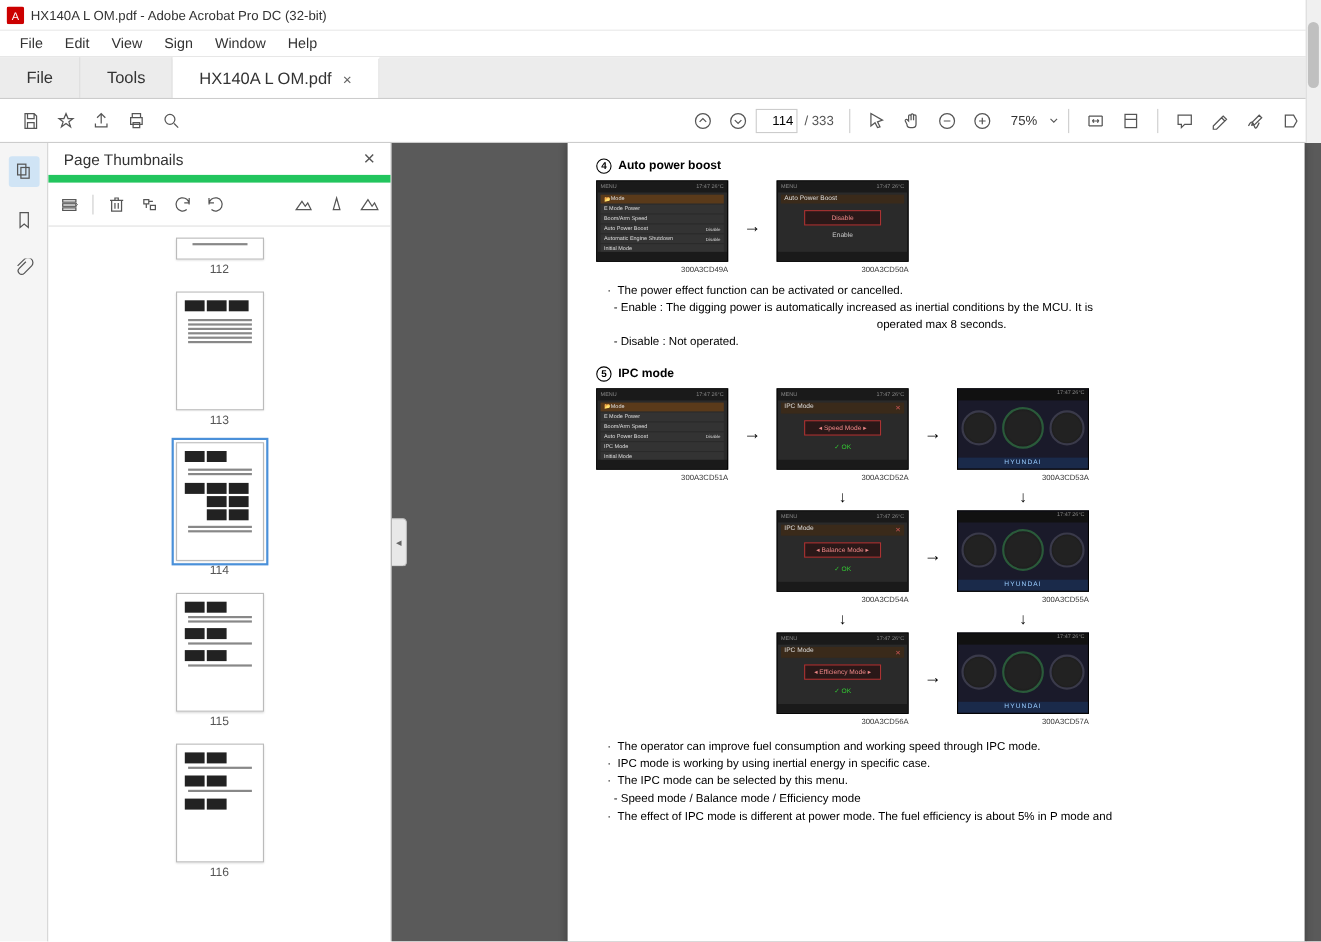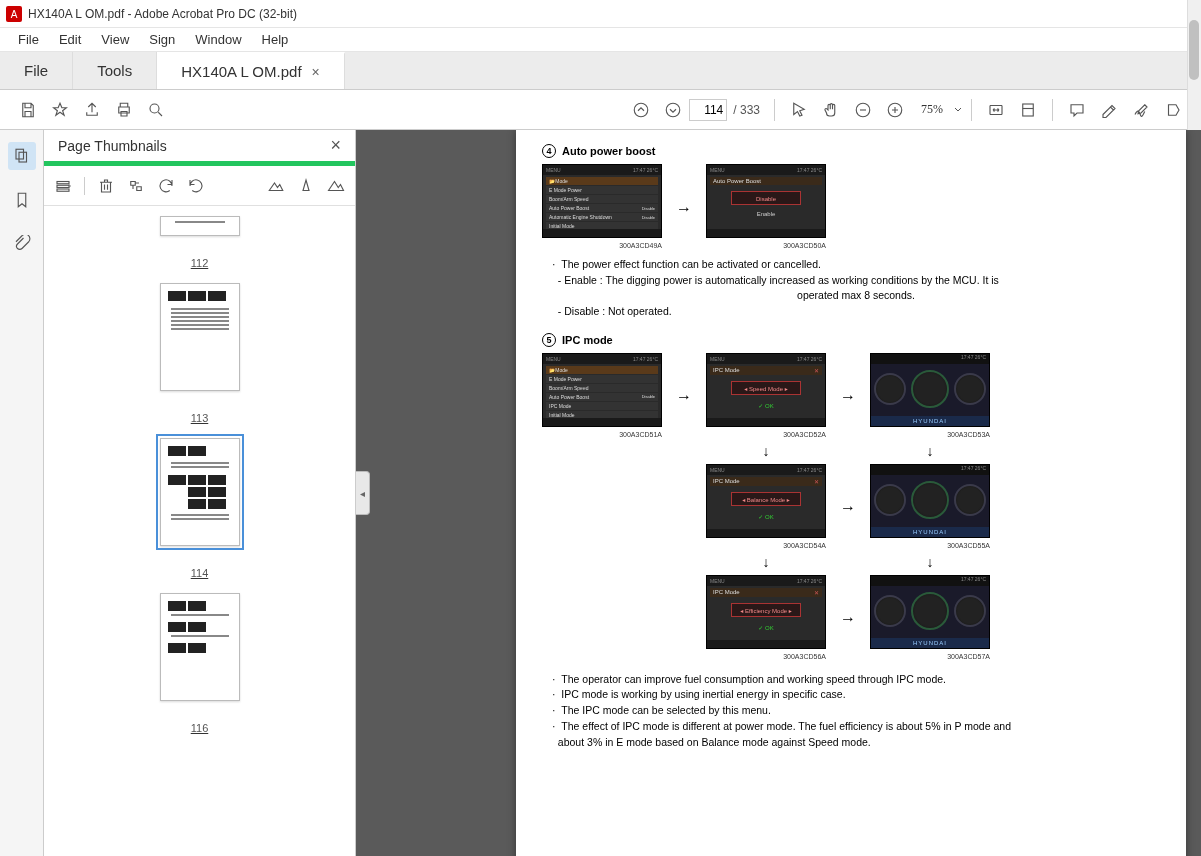--- a/index.html
+++ b/index.html
@@ -21,37 +21,37 @@
 .tab-close { margin-left:10px; font-size:14px; color:#666; }
 
 
 .toolbar { height:40px; display:flex; align-items:center; background:#fff; border-bottom:1px solid #ccc; padding:0 12px; }
 .tool-btn { width:32px; height:32px; display:flex; align-items:center; justify-content:center; cursor:pointer; border-radius:3px; }
 .tool-btn svg { width:18px; height:18px; stroke:#555; fill:none; stroke-width:1.5; }
 .tool-sep { width:1px; height:22px; background:#ccc; margin:0 8px; }
 .tool-spacer { flex:1; }
 .page-input { width:38px; height:22px; text-align:right; border:1px solid #ccc; font-size:12px; padding:0 3px; }
 .page-total { font-size:12px; margin:0 6px; color:#555; }
-.zoom-disp { font-size:12px; padding:0 10px;font-family:Liberation Serif, serif; }
+.zoom-disp { font-size:12px; padding:0 10px; }
 
 
 .main { display:flex; height:726px; }
 .left-rail { width:44px; background:#f5f5f5; border-right:1px solid #ccc; display:flex; flex-direction:column; align-items:center; padding-top:12px; gap:16px; }
 .rail-btn { width:28px; height:28px; display:flex; align-items:center; justify-content:center; cursor:pointer; }
 .rail-btn.active { background:#d0e4f5; border-radius:3px; }
 .rail-btn svg { width:18px; height:18px; stroke:#555; fill:none; stroke-width:1.5; }
 
 
 .thumb-panel { width:312px; background:#fff; border-right:1px solid #ccc; display:flex; flex-direction:column; }
-.thumb-header { height:36px; display:flex; align-items:center; justify-content:space-between; padding:0 14px; border-bottom:5px solid #22c55e; }
+.thumb-header { height:36px; display:flex; align-items:center; justify-content:space-between; padding:0 14px; border-bottom:7px solid #22c55e; }
 .thumb-title { font-size:14px; }
 .thumb-tools { height:40px; display:flex; align-items:center; padding:0 10px; gap:12px; border-bottom:1px solid #e0e0e0; }
 .thumb-tools svg { width:18px; height:18px; stroke:#555; fill:none; stroke-width:1.5; cursor:pointer; }
 .thumb-scroll { flex:1; overflow-y:auto; padding:10px 0; display:flex; flex-direction:column; align-items:center; gap:14px; }
-.thumb-item { display:flex; flex-direction:column; align-items:center; gap:21px; cursor:pointer;text-decoration:underline; }
+.thumb-item { display:flex; flex-direction:column; align-items:center; gap:3px; cursor:pointer; }
 .thumb-page { width:80px; height:108px; background:#fff; border:1px solid #bbb; box-shadow:0 1px 2px rgba(0,0,0,.15); padding:6px; font-size:2px; line-height:3px; color:#333; overflow:hidden; }
 .thumb-item.selected .thumb-page { outline:2px solid #4a90d9; outline-offset:2px; }
 .thumb-num { font-size:11px; color:#555; }
 
 
 .page-area { flex:1; background:#5a5a5a; position:relative; overflow:hidden; }
 .collapse-handle { position:absolute; left:0; top:50%; transform:translateY(-50%); width:14px; height:44px; background:#e8e8e8; border:1px solid #bbb; border-left:none; border-radius:0 4px 4px 0; display:flex; align-items:center; justify-content:center; cursor:pointer; font-size:10px; color:#666; }
 .page-canvas { position:absolute; left:160px; top:0; width:670px; height:856px; background:#fff; box-shadow:0 0 8px rgba(0,0,0,.4); padding:12px 26px; font-size:11px; color:#000; overflow:hidden; }
 
 
@@ -323,20 +323,40 @@
             <div class="mini-block" style="margin-left:21px"></div>
             <div class="mini-block"></div>
             <div style="clear:both"></div>
             <div class="mini-block" style="margin-left:21px"></div>
             <div class="mini-block"></div>
             <div style="clear:both;height:2px"></div>
             <div class="mini-text"></div>
             <div class="mini-text"></div>
           </div>
         <span class="thumb-num">114</span>
+      </div>
+      <div class="thumb-item">
+        <div class="thumb-page">
+            <div class="mini-block"></div>
+            <div class="mini-block"></div>
+            <div style="clear:both"></div>
+            <div class="mini-text"></div>
+            <div class="mini-text"></div>
+            <div style="height:2px"></div>
+            <div class="mini-block"></div>
+            <div class="mini-block"></div>
+            <div style="clear:both"></div>
+            <div class="mini-text"></div>
+            <div style="height:2px"></div>
+            <div class="mini-block"></div>
+            <div class="mini-block"></div>
+            <div style="clear:both"></div>
+            <div class="mini-text"></div>
+          </div>
+        <span class="thumb-num">115</span>
       </div>
       <div class="thumb-item">
         <div class="thumb-page">
             <div class="mini-block"></div>
             <div class="mini-block"></div>
             <div style="clear:both"></div>
             <div class="mini-text"></div>
             <div style="height:3px"></div>
             <div class="mini-block"></div>
             <div class="mini-block"></div>
@@ -395,21 +415,21 @@
             <div style="background:#3a2a1a;padding:1px 3px;margin:1px 0"><span>Auto Power Boost</span></div>
             <div class="btn-red">Disable</div>
             <div style="text-align:center;font-size:6px;color:#ccc">Enable</div>
             <div class="bot"></div>
           </div>
           <div class="screen-cap">300A3CD50A</div>
         </div>
       </div>
       <div class="body-text">
         <p>· &nbsp;<span>The power effect function can be activated or cancelled.</span></p>
-        <p>&nbsp;&nbsp;<span>- Enable : The digging power is automatically increased as working conditions by the MCU. It is</span></p>
+        <p>&nbsp;&nbsp;<span>- Enable : The digging power is automatically increased as inertial conditions by the MCU. It is</span></p>
         <p class="indent">operated max 8 seconds.</p>
         <p>&nbsp;&nbsp;<span>- Disable : Not operated.</span></p>
       </div>
 
       <div class="sec-head">
         <span class="circ-num">5</span>
         <span>IPC mode</span>
       </div>
 
       <div class="ipc-grid-group">
@@ -548,19 +568,19 @@
             </div>
             <div class="screen-cap">300A3CD57A</div>
           </div>
         </div>
       </div>
 
       <div class="body-text">
         <p>· &nbsp;<span>The operator can improve fuel consumption and working speed through IPC mode.</span></p>
         <p>· &nbsp;<span>IPC mode is working by using inertial energy in specific case.</span></p>
         <p>· &nbsp;<span>The IPC mode can be selected by this menu.</span></p>
+        <p>&nbsp;&nbsp;<span>- Speed mode / Balance mode / Efficiency mode</span></p>
         <p>· &nbsp;<span>The effect of IPC mode is different at power mode. The fuel efficiency is about 5% in P mode and</span></p>
-        <p>&nbsp;&nbsp;<span>about 3% in E mode based on Balance mode against Speed mode.</span></p>
       </div>
 
     </div>
   </div>
 </div>
 
 </body></html>

